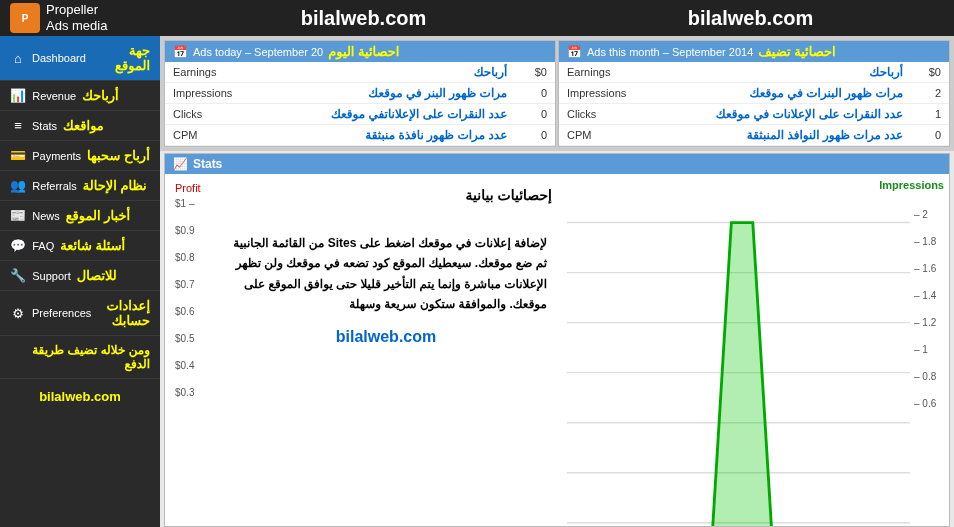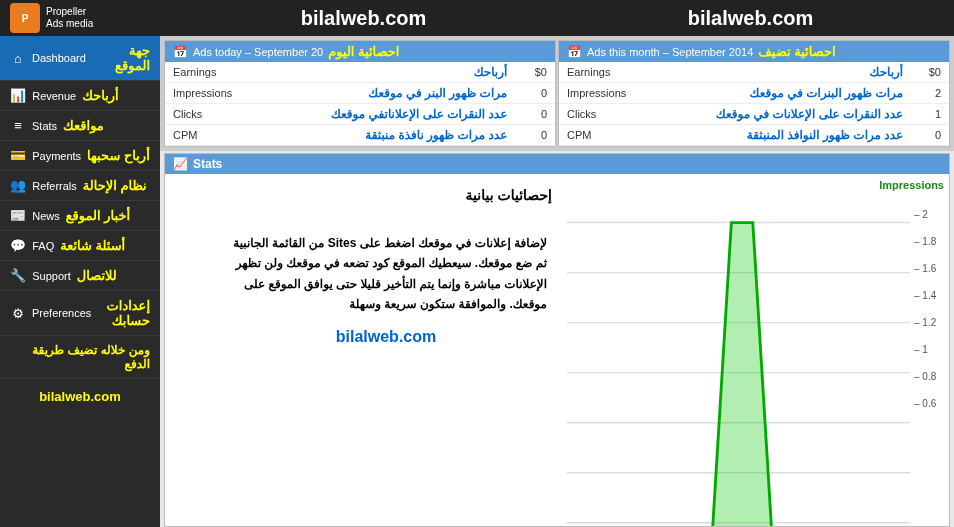--- a/index.html
+++ b/index.html
@@ -19,21 +19,21 @@
       gap: 6px;
       width: 160px;
     }
     #topbar .logo-icon {
       width: 30px; height: 30px;
       background: #e87c1e;
       border-radius: 4px;
       display: flex; align-items: center; justify-content: center;
       color: white; font-weight: bold; font-size: 10px;
     }
-    #topbar .logo-text { color: white; font-size: 10px; line-height: 1.2; }
+    #topbar .logo-text { color: white; font-size: 13px; line-height: 1.2; }
     #topbar .site-title {
       flex: 1; text-align: center; color: white; font-size: 20px; font-weight: bold;
     }
     #topbar .site-title2 {
       flex: 1; text-align: center; color: white; font-size: 20px; font-weight: bold;
     }
 
     
     #main-layout { display: flex; height: 491px; }
 
@@ -258,20 +258,33 @@
     </div>
 
     <div id="chart-section">
       <div class="chart-header">
         <span>📈</span>
         <span>Stats</span>
       </div>
       <div class="chart-body">
 
         <div class="chart-left" style="position:relative; width:380px; min-width:380px;">
+          <div style="position:absolute; top:8px; left:10px;">
+            <span class="profit-label" style="position:static; display:block; color:#cc0000; font-size:11px; margin-bottom:4px;">Profit</span>
+            <div style="display:flex; flex-direction:column; gap:16px; margin-top:2px;">
+              <span class="y-label" style="font-size:10px; color:#555;">$1 –</span>
+              <span class="y-label" style="font-size:10px; color:#555;">$0.9</span>
+              <span class="y-label" style="font-size:10px; color:#555;">$0.8</span>
+              <span class="y-label" style="font-size:10px; color:#555;">$0.7</span>
+              <span class="y-label" style="font-size:10px; color:#555;">$0.6</span>
+              <span class="y-label" style="font-size:10px; color:#555;">$0.5</span>
+              <span class="y-label" style="font-size:10px; color:#555;">$0.4</span>
+              <span class="y-label" style="font-size:10px; color:#555;">$0.3</span>
+            </div>
+          </div>
           <div style="margin-left:45px; padding-top:5px;">
             <div class="chart-title-ar" style="color:#000; font-size:14px; font-weight:bold; direction:rtl; text-align:right; margin-bottom:22px;">إحصائيات بيانية</div>
             <div class="chart-text-ar" style="color:#000; font-size:12px; font-weight:bold; direction:rtl; line-height:1.7; text-align:right;">لإضافة إعلانات في موقعك اضغط على Sites من القائمة الجانبية ثم ضع موقعك. سيعطيك الموقع كود تضعه في موقعك ولن تظهر الإعلانات مباشرة وإنما يتم التأخير قليلا حتى يوافق الموقع على موقعك. والموافقة ستكون سريعة وسهلة</div>
             <div class="chart-watermark" style="color:#0066cc; font-size:16px; font-weight:bold; text-align:center; margin-top:8px;">bilalweb.com</div>
           </div>
         </div>
 
         <div class="chart-right" style="flex:1; position:relative; background:#fff; padding:5px 5px 5px 5px; display:flex; flex-direction:column;">
           <div style="display:flex; justify-content:flex-end; margin-bottom:3px;">
             <span class="impressions-label" style="color:#1a8a1a; font-size:11px; font-weight:bold;">Impressions</span>

